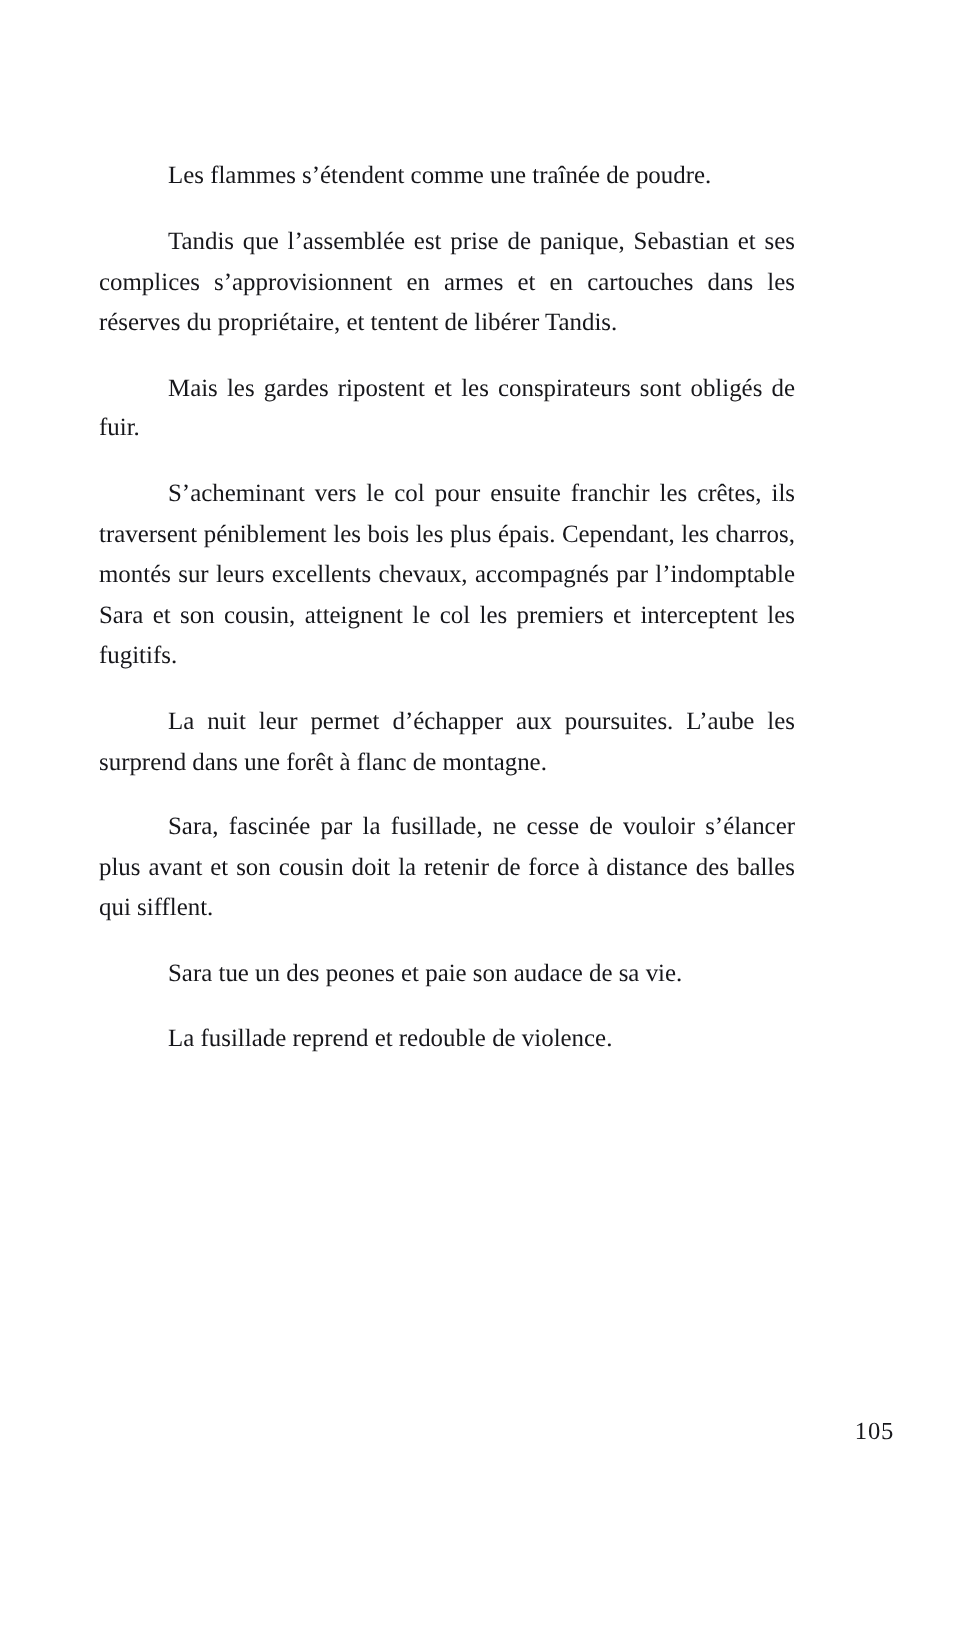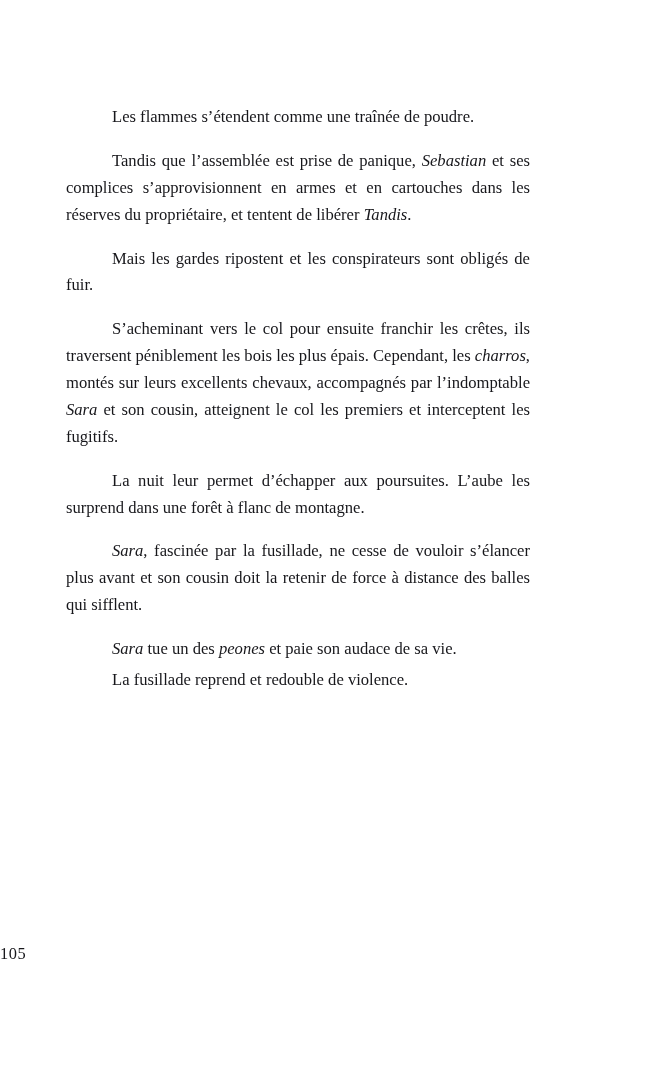--- a/index.html
+++ b/index.html
@@ -28,31 +28,30 @@
     text-align: justify;
     color: #17171b;
   }
   p.para {
     margin: 0 0 17px 0;
     text-indent: 46px;
     text-align: justify;
     text-justify: inter-word;
   }
   p.para.tight {
-    margin-bottom: 4px;
+    margin-bottom: 16px;
   }
   em, .it {
-    font-style: italic;
   }
   .folio {
     position: absolute;
     left: 0;
     right: 0;
     bottom: 120px;
-    text-align: left;
+    text-align: right;
     font-size: 16.4px;
     letter-spacing: 0.5px;
     color: #17171b;
   }
 </style>
 </head>
 <body>
 
 <div class="page">
   <div class="body-text" id="body-container">

